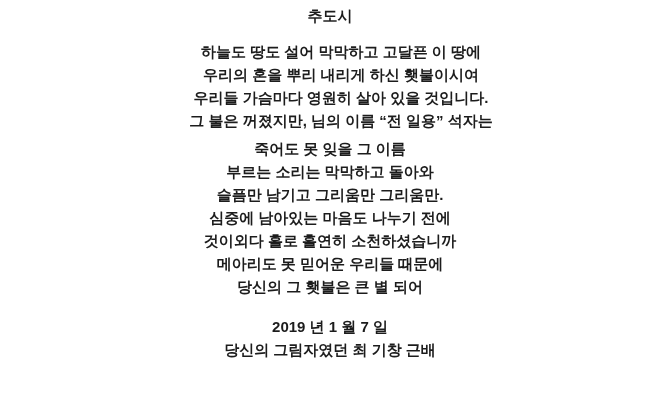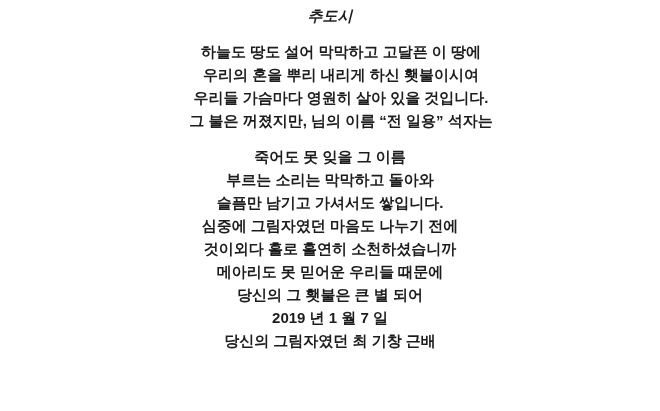--- a/index.html
+++ b/index.html
@@ -19,28 +19,27 @@
     text-align: center;
     font-size: 15px;
     line-height: 23px;
     -webkit-font-smoothing: antialiased;
   }
   .poem-title {
     margin: 0;
     padding-top: 4px;
     font-size: 15px;
     line-height: 23px;
-    font-style: italic;
   }
   .stanza {
     margin: 0;
   }
   .stanza-1 { margin-top: 13px; padding-left: 22px; }
-  .stanza-2 { margin-top: 13px; }
-  .closing  { }
+  .stanza-2 { margin-top: 5px; }
+  .closing  { margin-top: 17px; }
   .poem-line, .closing-line {
     margin: 0;
     line-height: 23px;
     white-space: pre;
   }
 </style>
 </head>
 <body>
 
 <div class="doc-page">
@@ -50,22 +49,22 @@
   <div class="stanza stanza-1">
     <p class="poem-line">하늘도 땅도 설어 막막하고 고달픈 이 땅에</p>
     <p class="poem-line">우리의 혼을 뿌리 내리게 하신 횃불이시여</p>
     <p class="poem-line">우리들 가슴마다 영원히 살아 있을 것입니다.</p>
     <p class="poem-line">그 불은 꺼졌지만, 님의 이름 “전 일용” 석자는</p>
   </div>
 
   <div class="stanza stanza-2">
     <p class="poem-line">죽어도 못 잊을 그 이름</p>
     <p class="poem-line">부르는 소리는 막막하고 돌아와</p>
-    <p class="poem-line">슬픔만 남기고 가셔서도 쌓입니다.</p>
-    <p class="poem-line">심중에 그림자였던 마음도 나누기 전에</p>
+    <p class="poem-line">슬픔만 남기고 그리움만 그리움만.</p>
+    <p class="poem-line">심중에 남아있는 마음도 나누기 전에</p>
     <p class="poem-line">것이외다 홀로 홀연히 소천하셨습니까</p>
     <p class="poem-line">메아리도 못 믿어운 우리들 때문에</p>
     <p class="poem-line">당신의 그 횃불은 큰 별 되어</p>
   </div>
 
   <div class="stanza closing">
     <p class="closing-line">2019 년 1 월 7 일</p>
     <p class="closing-line">당신의 그림자였던 최 기창 근배</p>
   </div>
 

